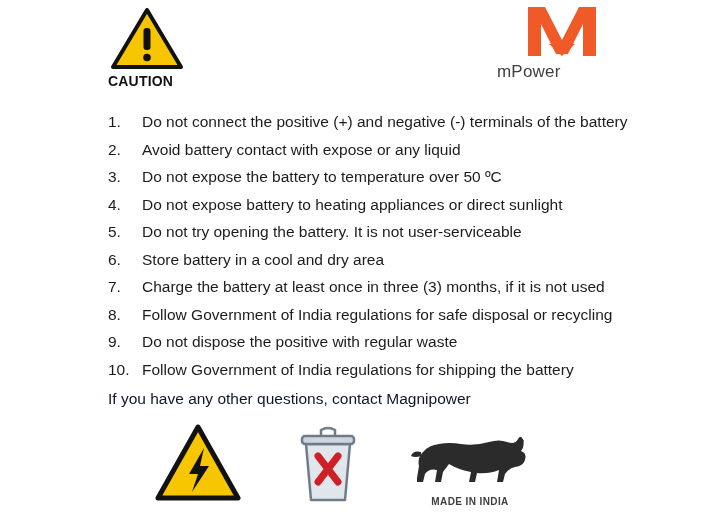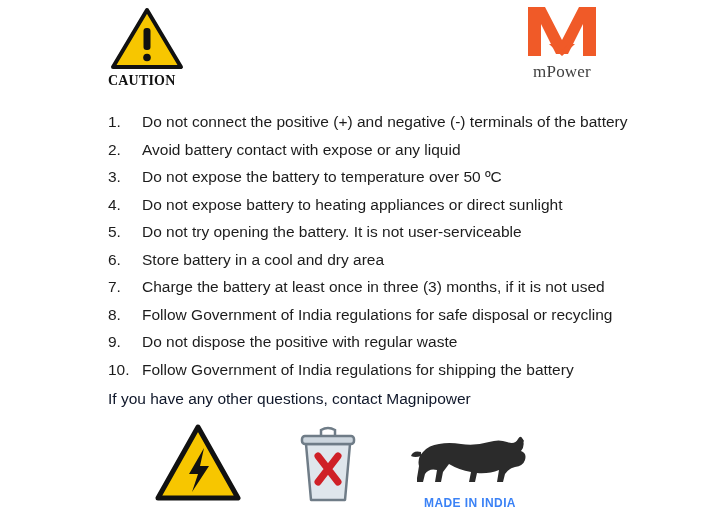--- a/index.html
+++ b/index.html
@@ -19,21 +19,20 @@
     position: relative;
     width: 713px;
     height: 524px;
     box-sizing: border-box;
   }
 
   
   .header {
     position: relative;
     height: 96px;
-    font-family: Liberation Serif, serif;
   }
   .caution-block {
     position: absolute;
     left: 108px;
     top: 8px;
     width: 120px;
     text-align: left;
   }
   .warn-tri {
     width: 72px;
@@ -48,21 +47,20 @@
     letter-spacing: 0.2px;
     color: #111;
     margin-top: 3px;
   }
 
   .brand-block {
     position: absolute;
     right: 86px;
     top: 4px;
     width: 130px;
-    text-align: center;
   }
   .brand-mark {
     width: 74px;
     height: 54px;
     margin: 0 auto;
   }
   .brand-mark svg { display: block; }
   .brand-name {
     font-size: 17px;
     color: #3f3f3f;
@@ -127,23 +125,23 @@
   }
   .icon-lion {
     position: absolute;
     left: 405px;
     top: 4px;
     width: 130px;
     height: 90px;
     text-align: center;
   }
   .lion-caption {
-    font-size: 12px;
+    font-size: 10px;
     font-weight: bold;
-    color: #3b82f6;
+    color: #404040;
     letter-spacing: 0.4px;
     margin-top: 0px;
   }
   svg { overflow: visible; }
 </style>
 </head>
 <body>
 
 <div class="page">
 

